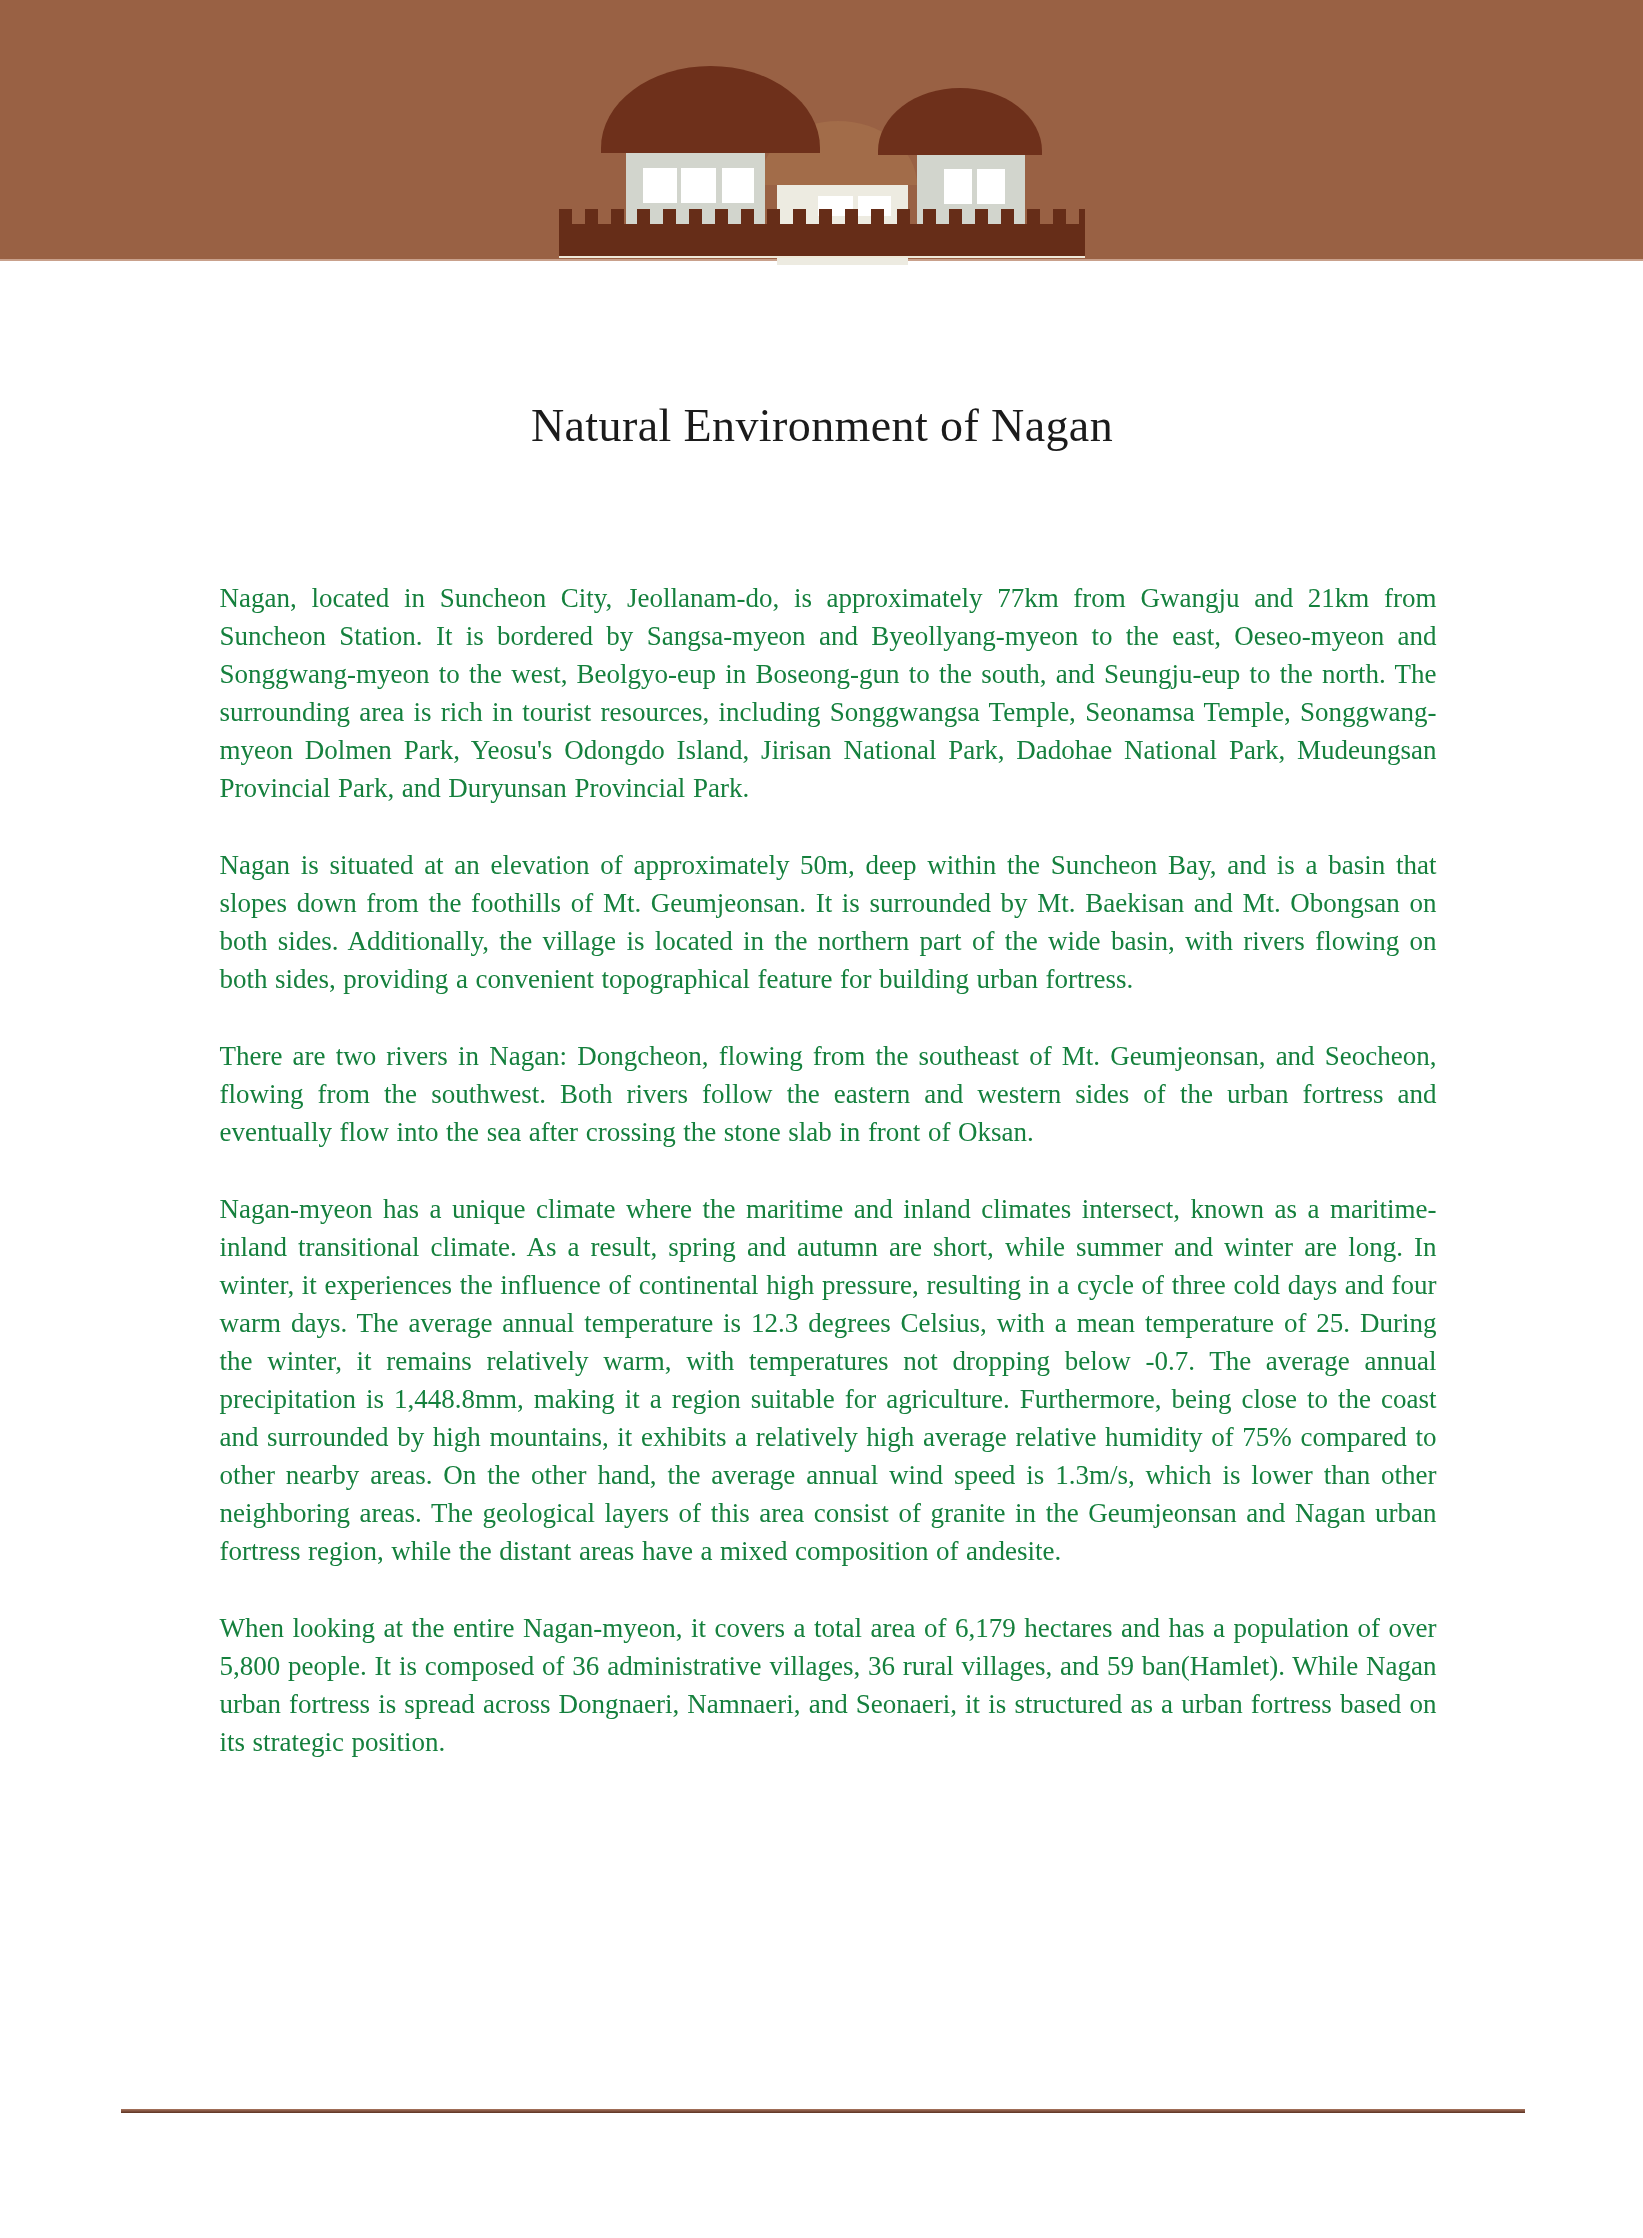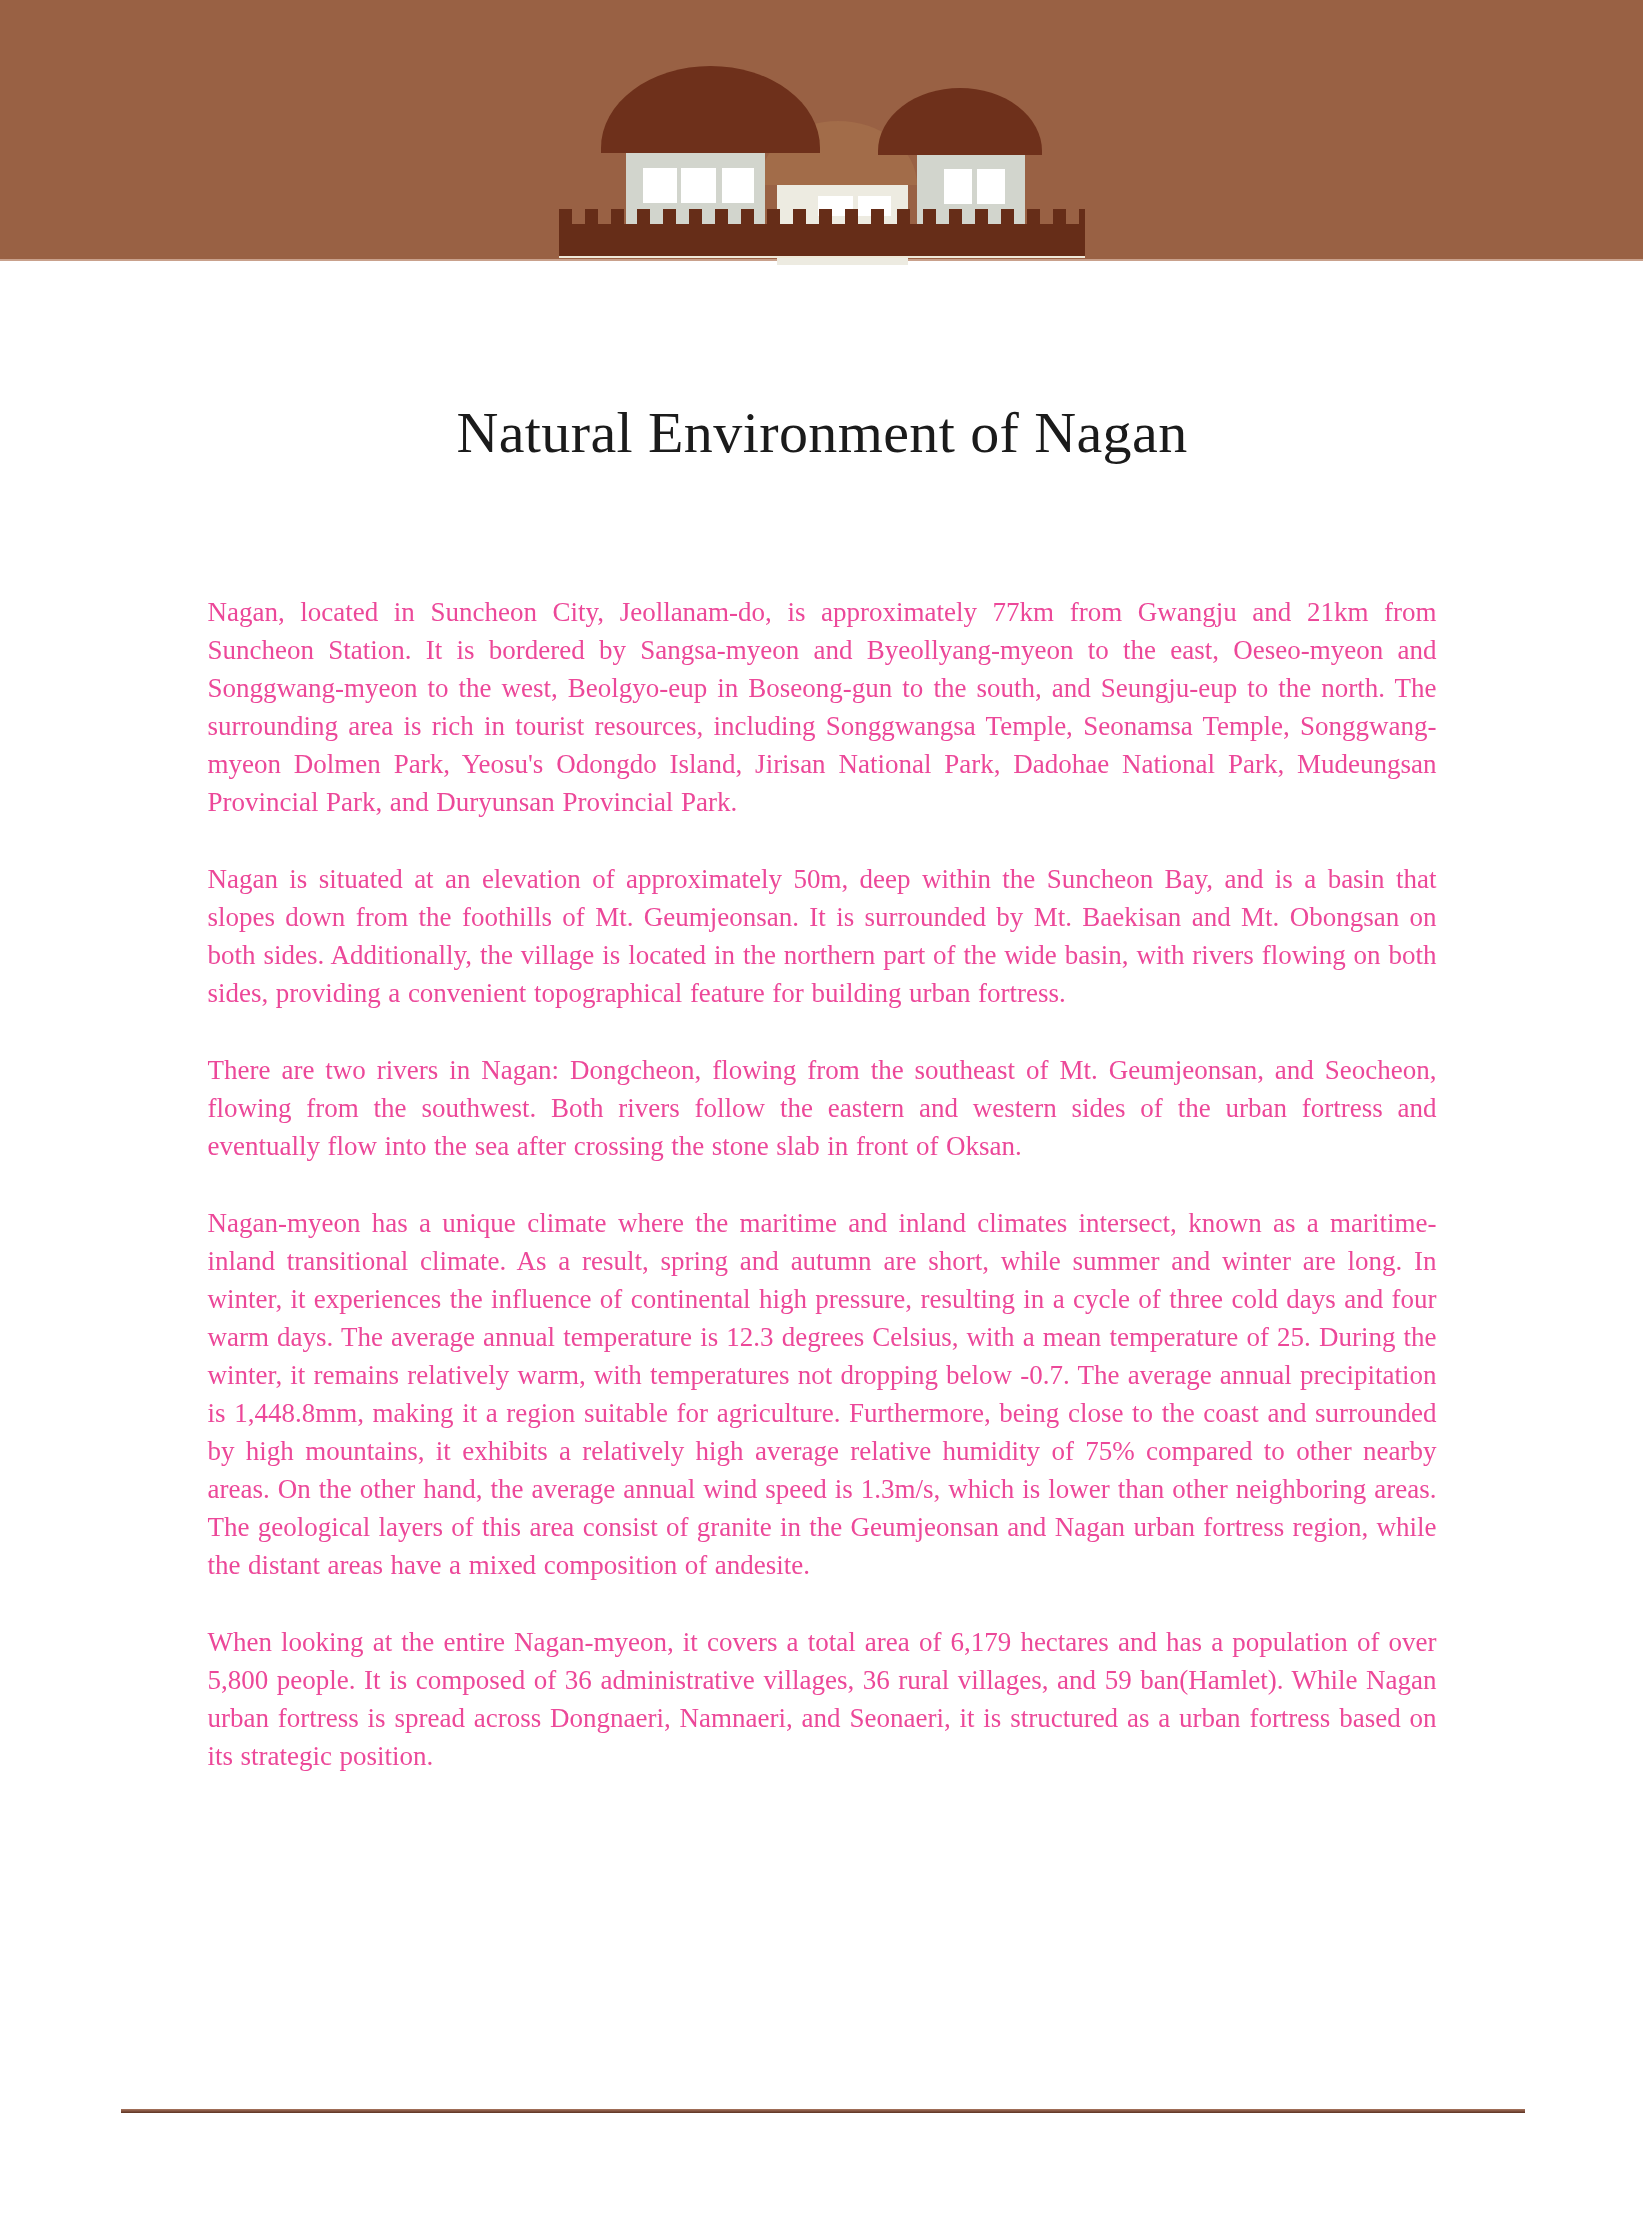--- a/index.html
+++ b/index.html
@@ -92,34 +92,34 @@
     left: 0; top: 15.3px;
     width: 526px; height: 32px;
     background: #662d18;
     border-bottom: 2.4px solid #efe9da;
   }
 
   
   .page-title {
     margin: 138px auto 0 auto;
     text-align: center;
-    font-size: 58px;
+    font-size: 46px;
     font-weight: 400;
     letter-spacing: 0.4px;
     color: #1b1b1b;
   }
   .article-body {
     width: 1229px;
     margin: 127px auto 0 auto;
   }
   .article-body p {
-    margin: 0 0 39px 0;
+    margin: 0 0 39px 12px;
     font-size: 27px;
     line-height: 38px;
-    color: #ec4899;
+    color: #15803d;
     text-align: justify;
     text-align-last: left;
     word-spacing: 0.8px;
   }
 
   
   .footer-rule {
     position: absolute;
     left: 121px;
     top: 2109px;

